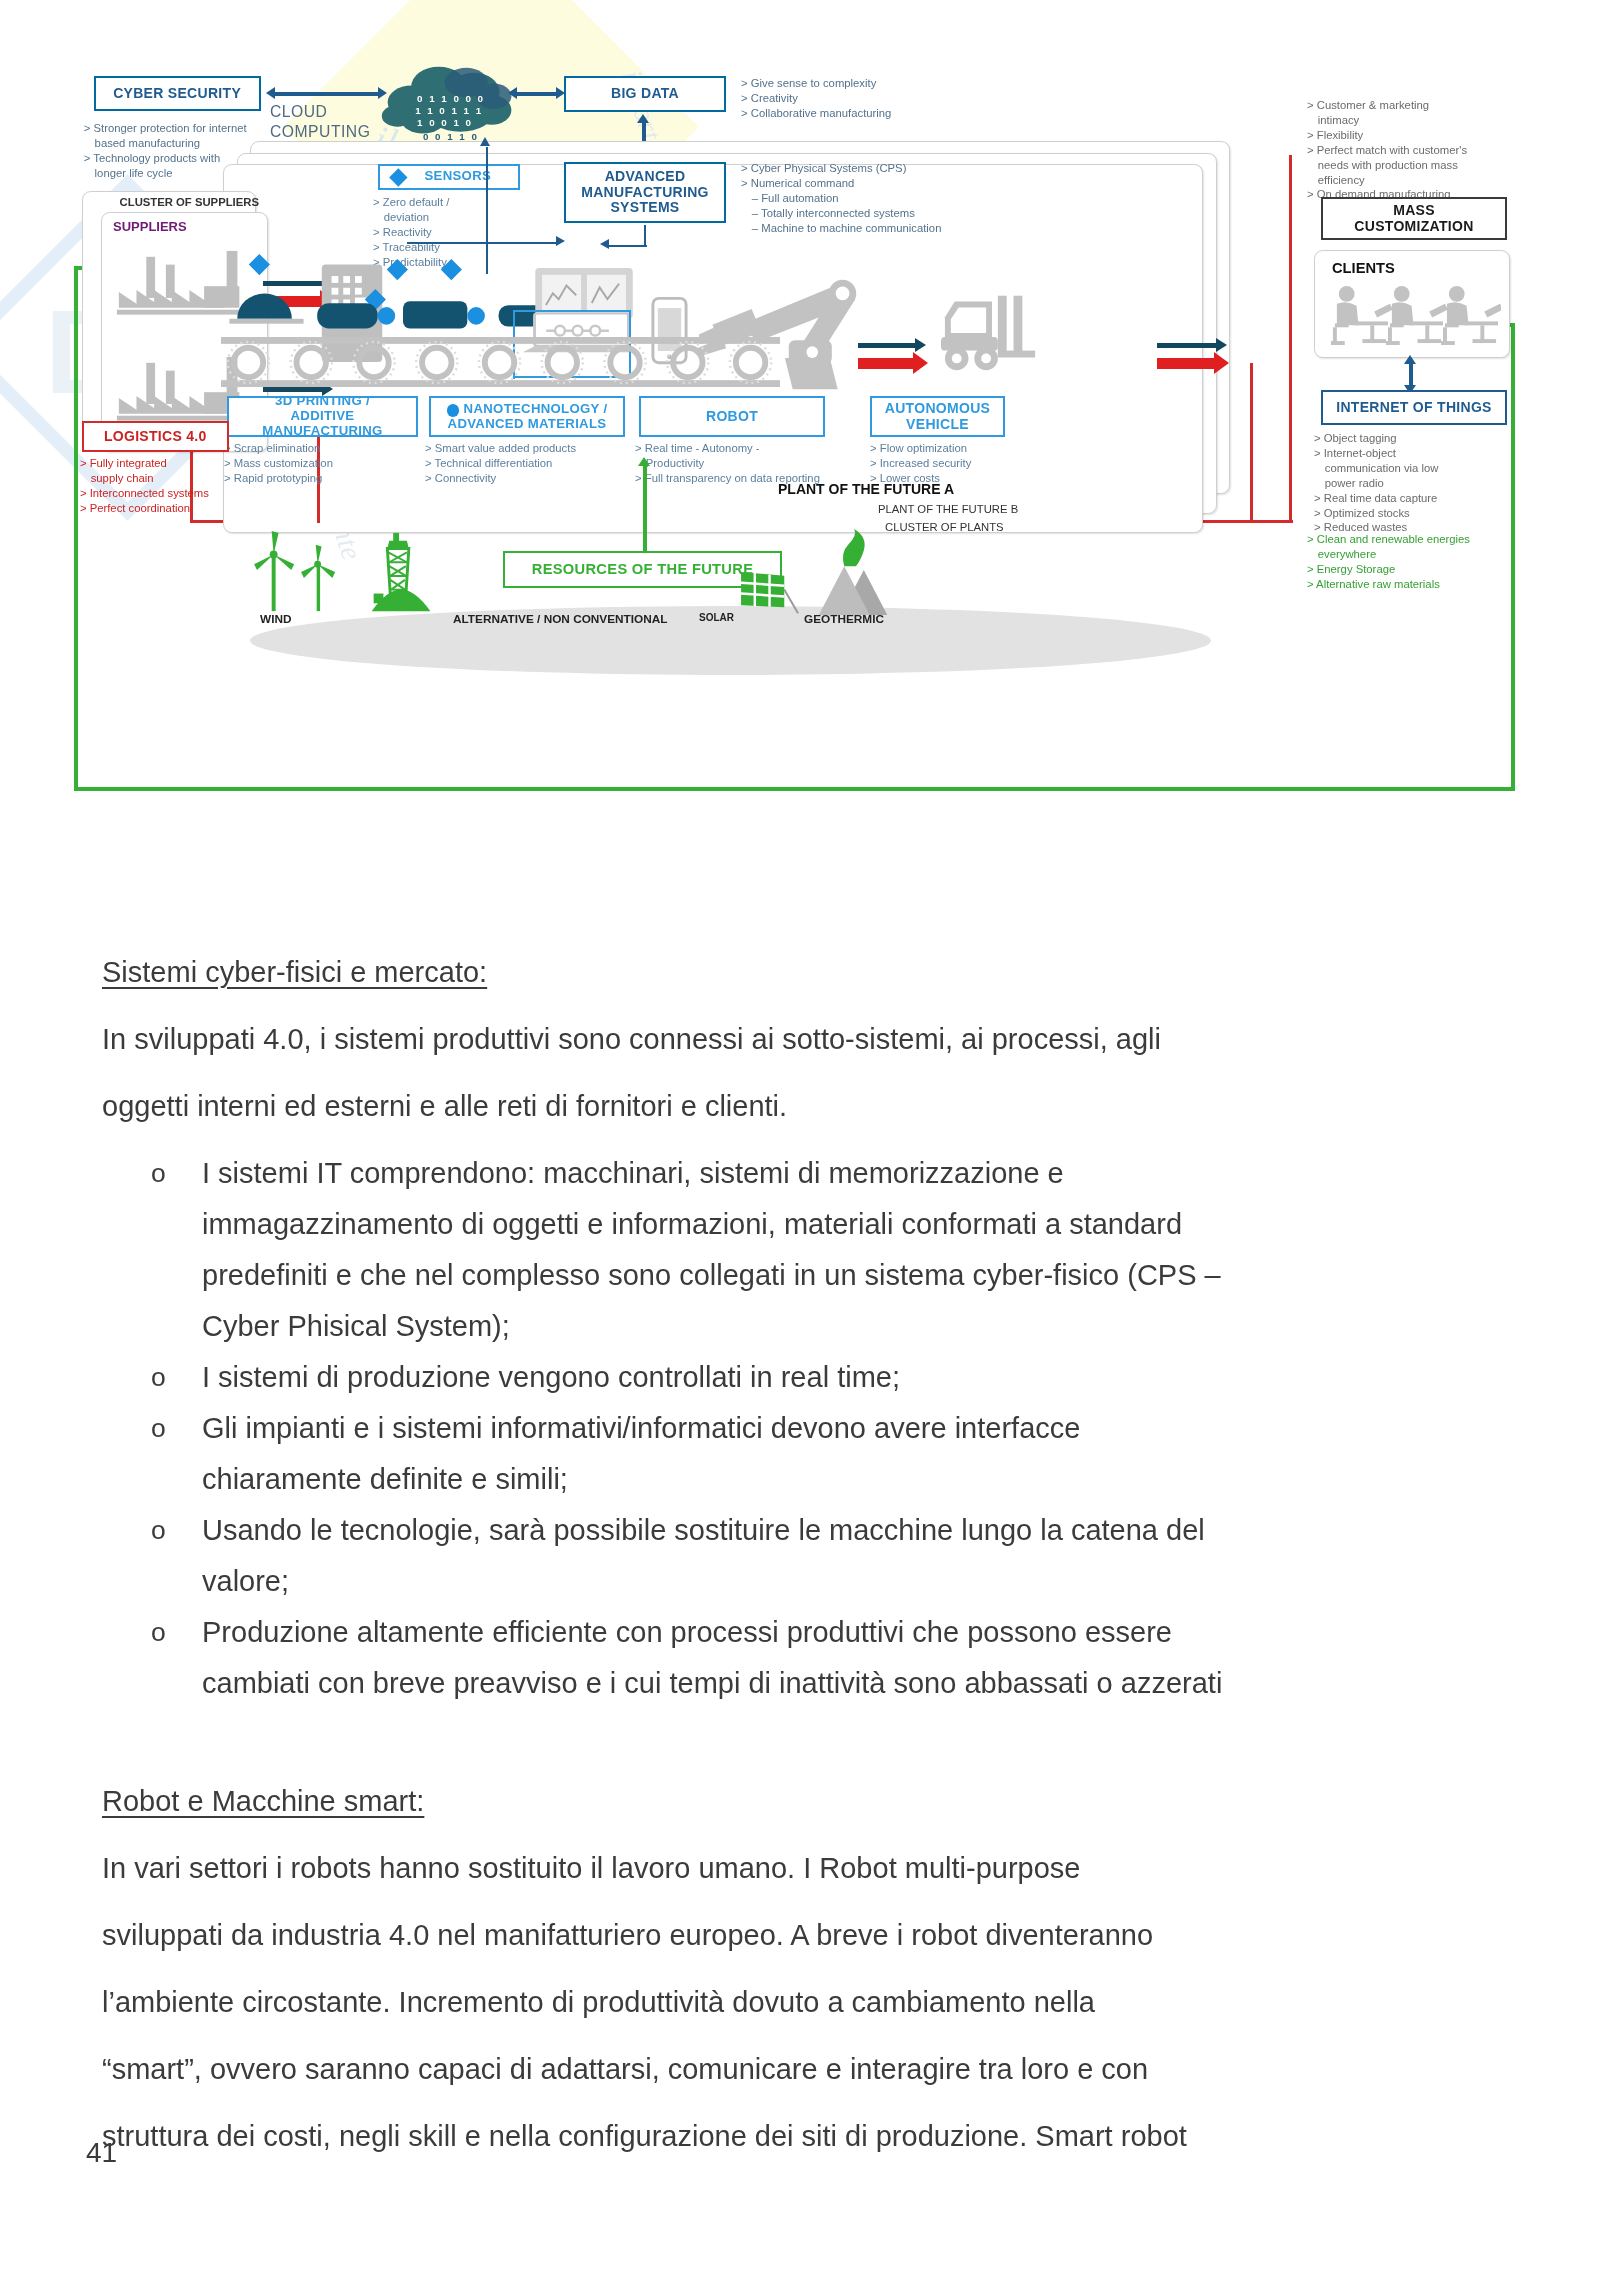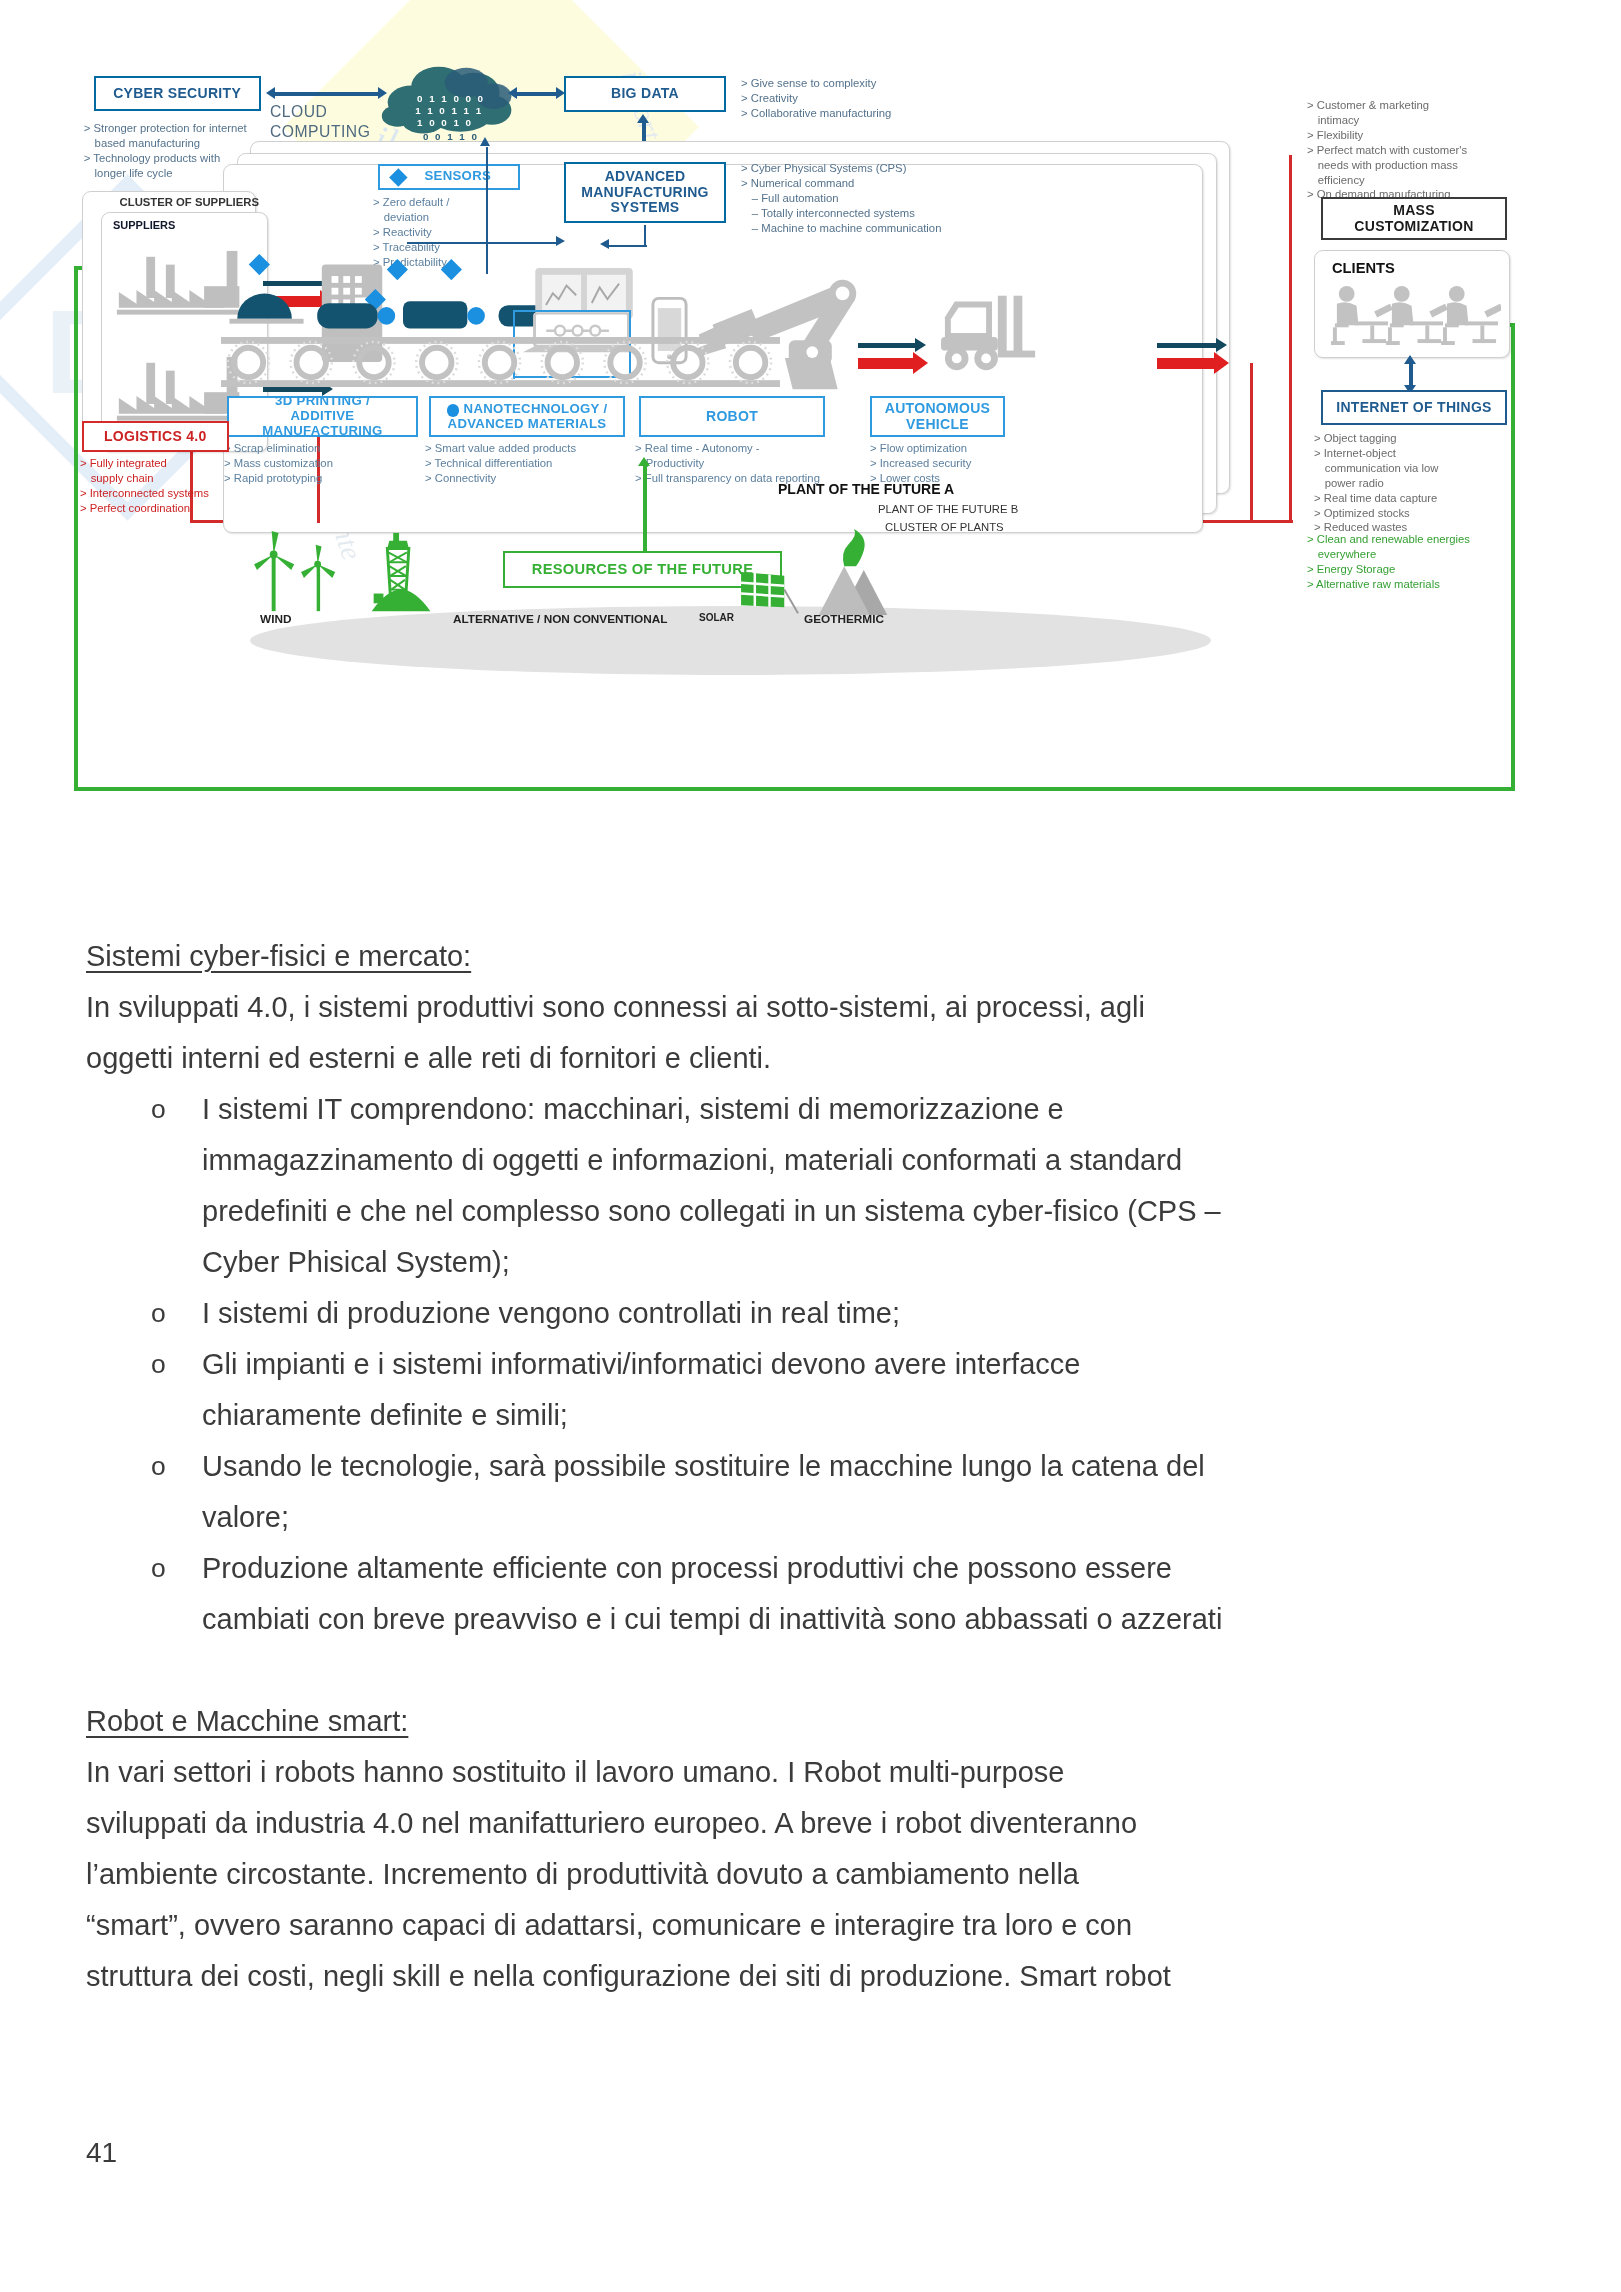--- a/index.html
+++ b/index.html
@@ -72,21 +72,21 @@
   .dblv.grn:after{border-top-color:#35b034;}
 
   .dia{position:absolute;width:14.7px;height:14.7px;background:#1b8fe0;transform:rotate(45deg);}
   .dot{position:absolute;border-radius:50%;background:#1b8fe0;}
   .grey{fill:#c2c2c2;}
 
   .ground{position:absolute;background:#e2e2e2;border-radius:50%;}
 
   
   #body{position:absolute;left:86px;top:931px;width:1392px;font-size:29px;line-height:51px;color:#3b3b3b;}
-  #body p{margin:0;}
+  #body p{margin:16px;}
   .head{text-decoration:underline;text-underline-offset:4.9px;}
   .gap{height:51px;}
   ul.bullets{list-style:none;margin:0;padding:0 0 0 65px;}
   ul.bullets li{position:relative;padding-left:51px;margin:0;}
   ul.bullets li .mk{position:absolute;left:0;top:0;font-size:26.5px;}
   #pageno{position:absolute;left:86px;top:2137px;font-size:28px;color:#3b3b3b;}
 </style>
 </head>
 <body>
 
@@ -199,21 +199,21 @@
   <div class="ar ar-r" style="left:482px;top:197px;"></div>
   <div class="vline" style="left:570px;top:186px;height:21.6px;"></div>
   <div class="hline" style="left:534px;top:206px;width:39px;"></div>
   <div class="ar ar-l" style="left:526px;top:200px;"></div>
   <div class="vline" style="left:412px;top:108px;height:127px;"></div>
   <div class="ar ar-u" style="left:406px;top:98px;"></div>
 
   <div class="card" style="left:7.8px;top:152px;width:174px;height:255px;"></div>
   <div class="card" style="left:27.4px;top:173px;width:167px;height:240px;"></div>
   <div class="lbl" style="left:17.6px;top:157px;font-size:11.3px;color:#333;padding-left:28px;">CLUSTER OF SUPPLIERS</div>
-  <div class="lbl" style="left:39px;top:180px;font-size:11px;color:#0f172a;">SUPPLIERS</div>
+  <div class="lbl" style="left:39px;top:180px;font-size:13px;color:#701a75;">SUPPLIERS</div>
 
   <svg style="position:absolute;left:37px;top:208px;" width="147" height="98" viewBox="0 0 150 100">
     <g fill="#bfbfbf">
       <rect x="36" y="10" width="9" height="42"></rect>
         <rect x="56" y="18" width="9" height="34"></rect>
       <rect x="118" y="4" width="11" height="55"></rect>
       <path d="M8 62 L8 46 L26 58 L26 44 L44 56 L44 44 L62 56 L62 44 L80 56 L80 44 L98 56 L98 40 L116 52 L116 62 Z"></path>
       <rect x="95" y="40" width="36" height="22"></rect>
       <rect x="6" y="64" width="130" height="5"></rect>
     </g>

